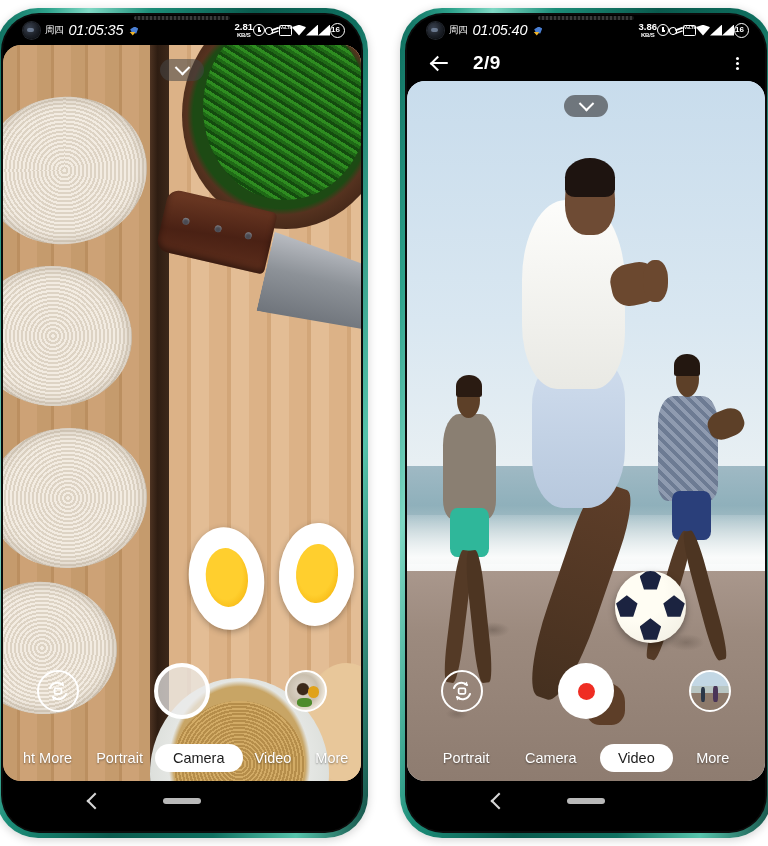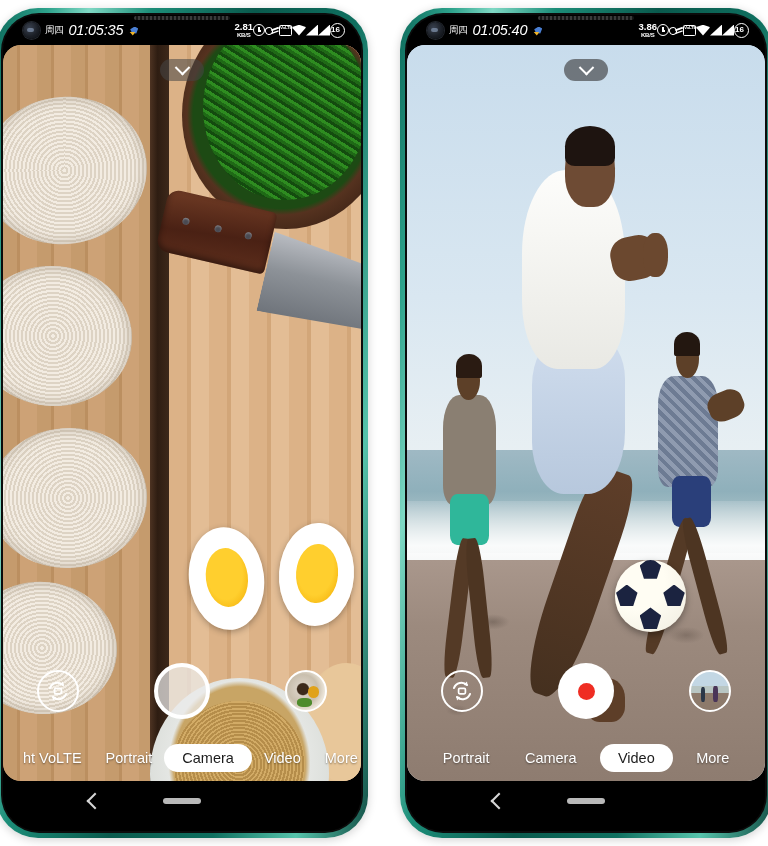--- a/index.html
+++ b/index.html
@@ -628,21 +628,21 @@
                   <path d="M17 2.6l.6 4-4-.5z" fill="#fff"></path>
                   <path d="M7 21.4l-.6-4 4 .5z" fill="#fff"></path>
                   <rect x="8.6" y="9.4" width="6.8" height="5.4" rx="1.2" fill="none" stroke="#fff" stroke-width="1.7"></rect>
                 </svg>
               </div>
               <div class="shutter"></div>
               <div class="thumb thumb-spice"></div>
             </div>
 
             <div class="modebar">
-              <div class="mode">ht VoLTE</div>
+              <div class="mode">ht More</div>
               <div class="mode">Portrait</div>
               <div class="mode selected">Camera</div>
               <div class="mode">Video</div>
               <div class="mode">More</div>
             </div>
           </div>
         </div>
 
         <div class="navbar">
           <div class="nav-back"></div>
@@ -675,20 +675,30 @@
             <span class="ic ic-volte">
                 <b>VoLTE</b>
               </span>
             <span class="ic ic-wifi"></span>
             <span class="ic ic-sig"></span>
             <span class="ic ic-sig"></span>
             <span class="ic ic-batt">16</span>
           </div>
         </div>
 
+        <div class="appbar">
+          <div class="backarrow"></div>
+          <div class="appbar-title">2/9</div>
+          <div class="appbar-spacer"></div>
+          <div class="kebab">
+              <i></i>
+              <i></i>
+              <i></i>
+            </div>
+        </div>
 
         <div class="viewfinder">
           <div class="vf-inner">
             <div class="photo beach">
               <div class="sky"></div>
               <div class="sea"></div>
               <div class="surf"></div>
               <div class="sand"></div>
 
               <div class="p-l-shirt"></div>

